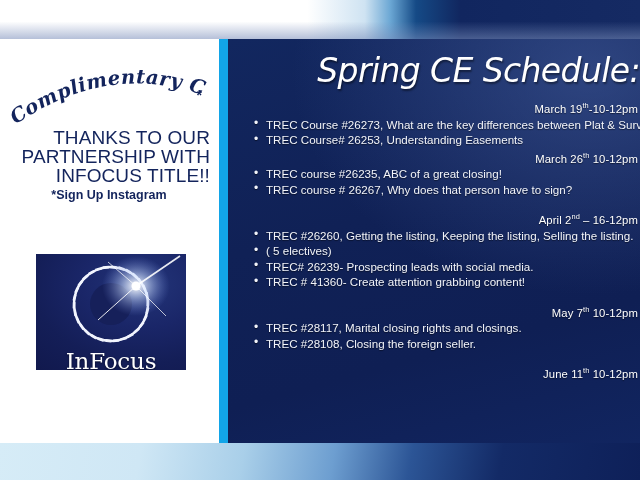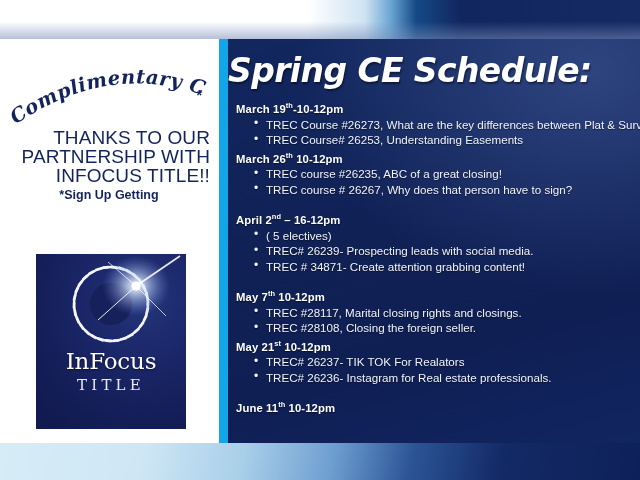--- a/index.html
+++ b/index.html
@@ -76,21 +76,21 @@
   .signup {
     position: absolute; left: 8px; top: 149px; width: 202px;
     text-align: center;
     color: #13245c;
     font-size: 12.5px;
     font-weight: 700;
   }
 
   
   .logo-box {
-    position: absolute; left: 36px; top: 215px; width: 150px; height: 175px;
+    position: absolute; left: 36px; top: 215px; width: 150px; height: 116px;
     background: radial-gradient(120% 110% at 72% 26%, #233579 0%, #1a2668 34%, #141e57 62%, #10174a 100%);
     overflow: hidden;
   }
   .logo-box svg { position: absolute; left: 0; top: 0; }
   .logo-name {
     position: absolute; left: 0; right: 0; top: 94px;
     text-align: center;
     font-family: "DejaVu Serif", serif;
     font-size: 23px;
     color: #ffffff;
@@ -131,42 +131,43 @@
   .right-panel {
     position: absolute; left: 228px; top: 39px; width: 412px; height: 405px;
     background:
       radial-gradient(125% 95% at 88% 8%, rgba(70,96,160,.55) 0%, rgba(28,46,108,0) 58%),
       linear-gradient(165deg, #12275f 0%, #102156 42%, #0f1f54 72%, #112560 100%);
     overflow: hidden;
   }
 
   .title {
     position: absolute; left: 0; right: 0; top: 12px;
-    text-align: left;
+    text-align: right;
     font-family: "DejaVu Sans", sans-serif;
-    font-weight: 700;
+    font-weight: 400;
     font-style: italic;
     font-size: 33px;
     color: #ffffff;
     letter-spacing: -0.6px;
     text-shadow: 1px 2px 2px rgba(0,0,0,.45);
   }
 
   .schedule {
     position: absolute; left: 8px; top: 59px; right: 2px;
   }
   .sched-block { margin-bottom: 0; }
   .sched-block.gap { margin-top: 12px; }
   .sched-date {
     color: #ffffff;
     font-size: 11.3px;
-    font-weight: 700;
+    font-weight: 400;
     line-height: 16px;
     letter-spacing: .1px;
     text-shadow: 0 1px 1px rgba(0,0,0,.5);
+    text-align: right;
   }
   .sched-date sup { font-size: 7.4px; vertical-align: super; }
   .sched-list { list-style: none; margin: 0 0 0 18px; padding: 0; }
   .sched-list li {
     position: relative;
     color: #f2f4fa;
     font-size: 11.6px;
     line-height: 15.4px;
     padding-left: 12px;
     text-shadow: 0 1px 1px rgba(0,0,0,.5);
@@ -197,21 +198,21 @@
         </defs>
         <text class="arch-text">
           <textPath href="#archpath" startOffset="2%">Complimentary Class</textPath>
         </text>
       </svg>
       <span class="arch-star">*</span>
     </div>
 
     <div class="thanks">THANKS TO OUR PARTNERSHIP WITH INFOCUS TITLE!!</div>
 
-    <div class="signup">*Sign Up Getting</div>
+    <div class="signup">*Sign Up Instagram</div>
 
     <div class="logo-box">
       <svg width="150" height="152" viewBox="0 0 150 152" xmlns="http://www.w3.org/2000/svg">
         <defs>
           <radialGradient id="burst" cx="50%" cy="50%" r="50%">
             <stop offset="0%" stop-color="#ffffff" stop-opacity="1"></stop>
             <stop offset="40%" stop-color="#cfe0ff" stop-opacity=".55"></stop>
             <stop offset="100%" stop-color="#6d85d8" stop-opacity="0"></stop>
           </radialGradient>
           <g id="blade">
@@ -350,43 +351,37 @@
         <div class="sched-block">
           <div class="sched-date"><span>March 26</span><sup>th</sup><span> 10-12pm</span></div>
           <ul class="sched-list">
             <li>TREC course #26235, ABC of a great closing!</li>
             <li>TREC course # 26267, Why does that person have to sign?</li>
           </ul>
         </div>
         <div class="sched-block gap">
           <div class="sched-date"><span>April 2</span><sup>nd</sup><span> – 16-12pm</span></div>
           <ul class="sched-list">
+            <li>TREC #26260, Getting the listing, Keeping the listing, Selling the listing.</li>
             <li>( 5 electives)</li>
           </ul>
         </div>
         <div class="sched-block">
           <ul class="sched-list">
             <li>TREC# 26239- Prospecting leads with social media.</li>
-            <li>TREC # 34871- Create attention grabbing content!</li>
+            <li>TREC # 41360- Create attention grabbing content!</li>
           </ul>
         </div>
         <div class="sched-block gap">
           <div class="sched-date"><span>May 7</span><sup>th</sup><span> 10-12pm</span></div>
           <ul class="sched-list">
             <li>TREC #28117, Marital closing rights and closings.</li>
             <li>TREC #28108, Closing the foreign seller.</li>
           </ul>
         </div>
-        <div class="sched-block">
-          <div class="sched-date"><span>May 21</span><sup>st</sup><span> 10-12pm</span></div>
-          <ul class="sched-list">
-            <li>TREC# 26237- TIK TOK For Realators</li>
-            <li>TREC# 26236- Instagram for Real estate professionals.</li>
-          </ul>
-        </div>
         <div class="sched-block gap">
           <div class="sched-date"><span>June 11</span><sup>th</sup><span> 10-12pm</span></div>
         </div>
       </div>
   </div>
 
   <div class="band-bottom"></div>
 </div>
 
 </body></html>

